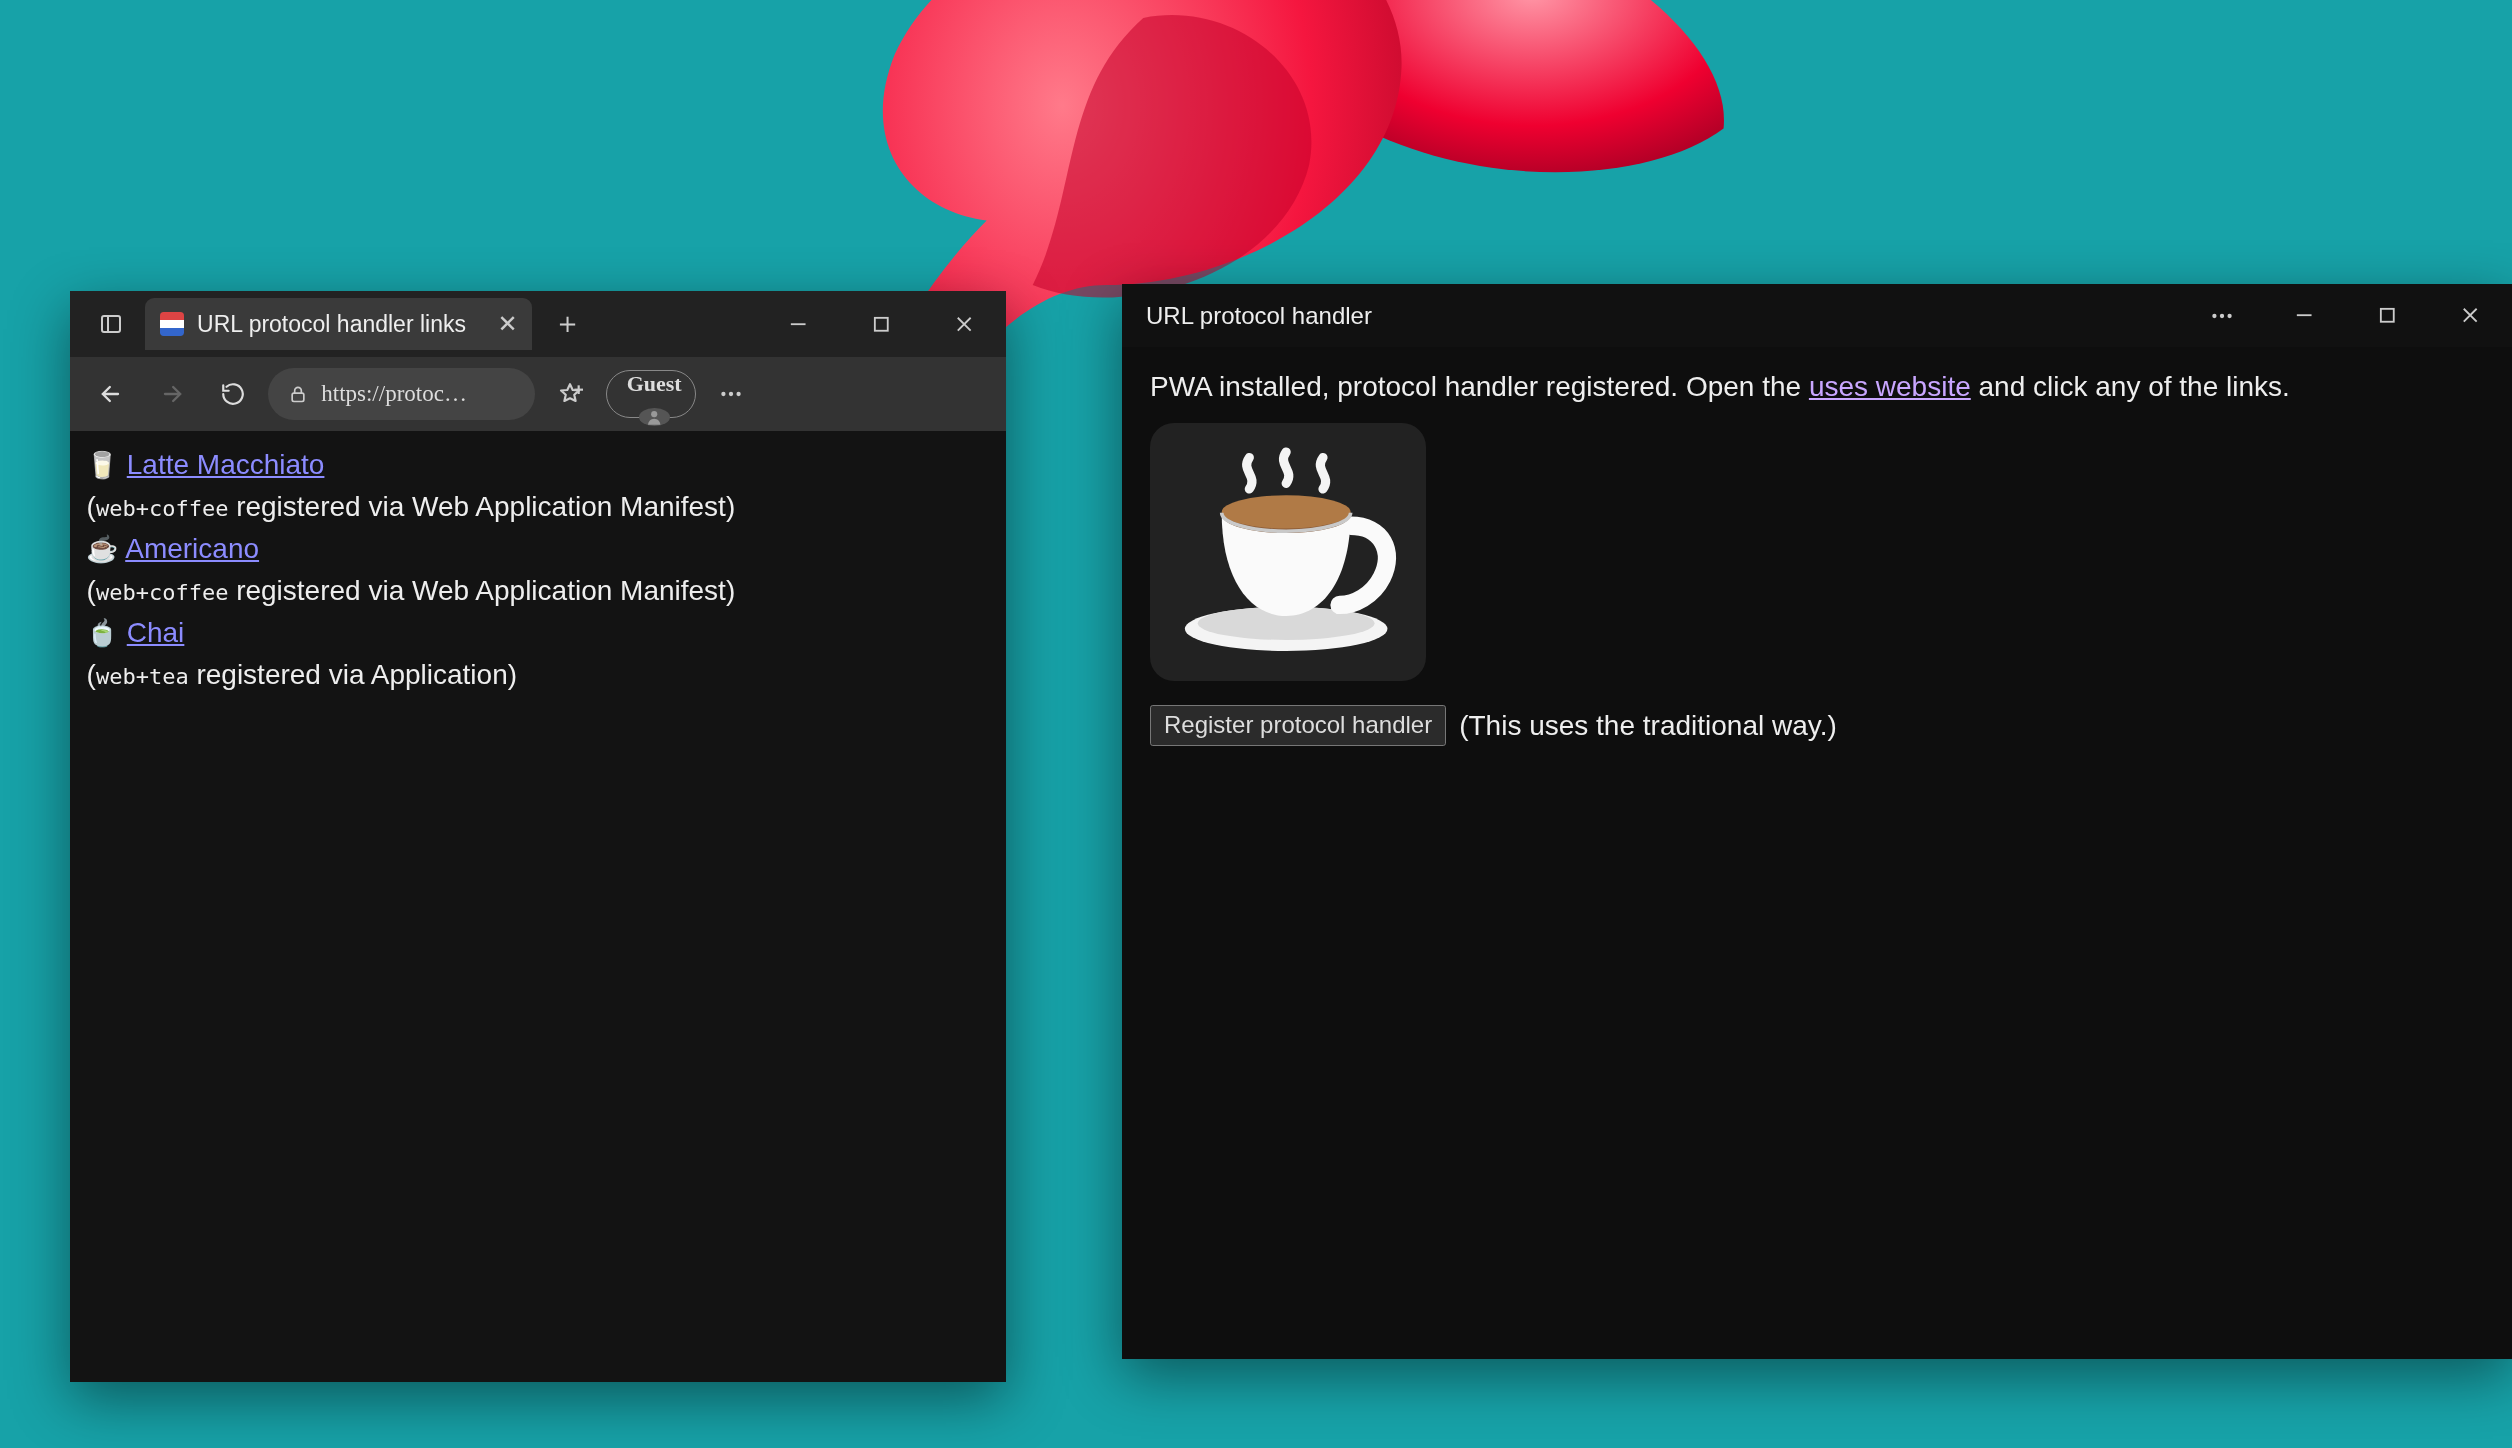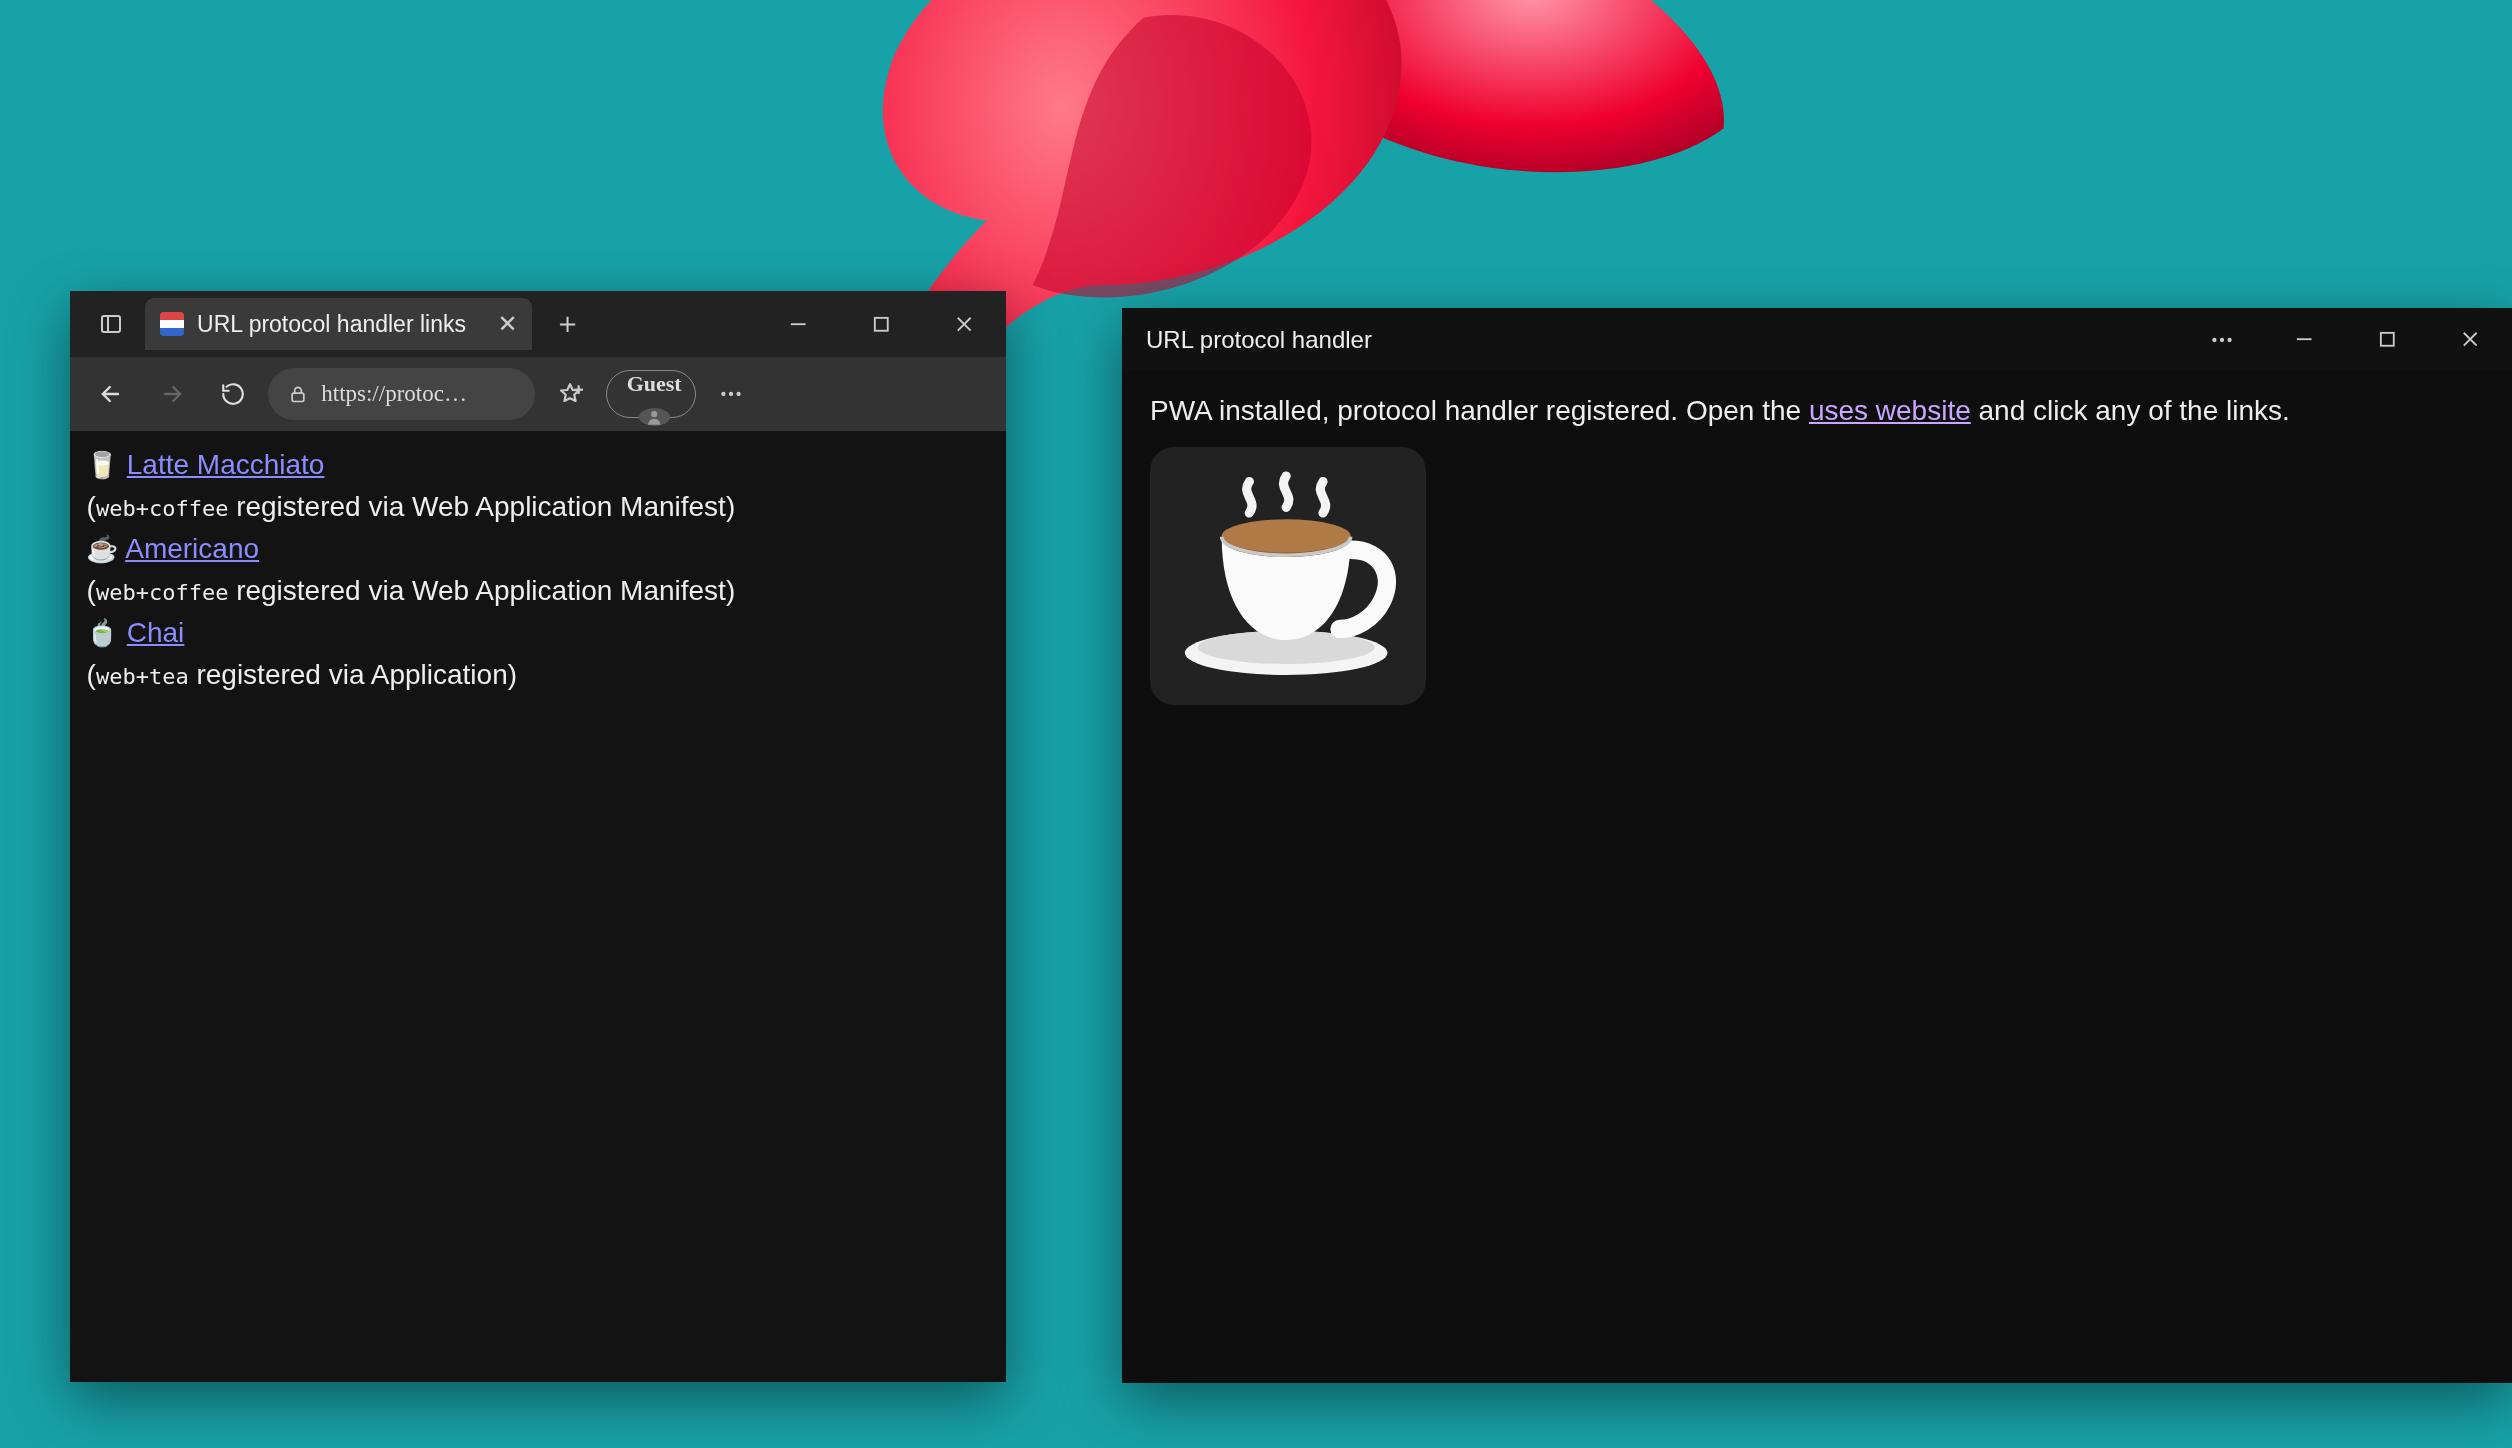--- a/index.html
+++ b/index.html
@@ -83,21 +83,21 @@
     border:1.8px solid #888; height:48px; border-radius:24px; padding:0 13px 0 20px;
     display:flex; align-items:center; gap:11px; color:#ddd; font-size:22px; font-weight:600;flex-direction:column;
   }
   .avatar-circ{ width:31px;height:31px;border-radius:50%;background:#555;display:flex;align-items:center;justify-content:center;}
   .content { padding: 13px 16.6px; font-size:28px; line-height:1.5; }
   .content a { color:#8c8cff; text-decoration:underline; }
   .content .sub { color:#eee; font-size:28px;}
   .code { font-family: "Consolas", monospace; font-size:22px;}
   .emoji { font-size:26px; }
   
-  .pwa { left: 1122px; top: 308px; width: 1390px; height: 1075px; background:#0e0e0e;}
+  .pwa { left: 1122px; top: 284px; width: 1390px; height: 1075px; background:#0e0e0e;}
   .pwa .titlebar { background:#111; height:63px; padding-left:24px;}
   .pwa-title { font-size:24px; color:#eee;}
   .pwa-body { padding: 20px 28px; font-size:28px; color:#eee; line-height:1.4;}
   .pwa-body a { color:#c9a6ff; text-decoration:underline;}
   .cup-card {
     margin-top:16.6px; width:276px; height:258px; background:#222; border-radius:24px;
     display:flex; align-items:center; justify-content:center;
   }
   .action-row { margin-top:24px; display:flex; align-items:center; gap:13px;}
   .reg-btn {
@@ -281,15 +281,19 @@
         <path d="M58 78 h140 a0 0 0 0 1 0 0 c0 72 -30 112 -70 112 s-70 -40 -70 -112z" fill="#fafafa"></path>
 
         <path d="M198 92 c34 0 48 28 34 56 c-10 20 -30 30 -46 30" fill="none" stroke="#fafafa" stroke-width="20" stroke-linecap="round"></path>
 
         <ellipse cx="128" cy="80" rx="70" ry="20" fill="#8a5a36"></ellipse>
         <ellipse cx="128" cy="77" rx="70" ry="18" fill="#b07a46"></ellipse>
         <path d="M58 78 a70 20 0 0 0 140 0" fill="none" stroke="#c9c9c9" stroke-width="4"></path>
       </svg>
     </div>
 
+    <div class="action-row">
+      <button class="reg-btn">Register protocol handler</button>
+      <span>(This uses the traditional way.)</span>
+    </div>
   </div>
 </div>
 
 
 </body></html>

